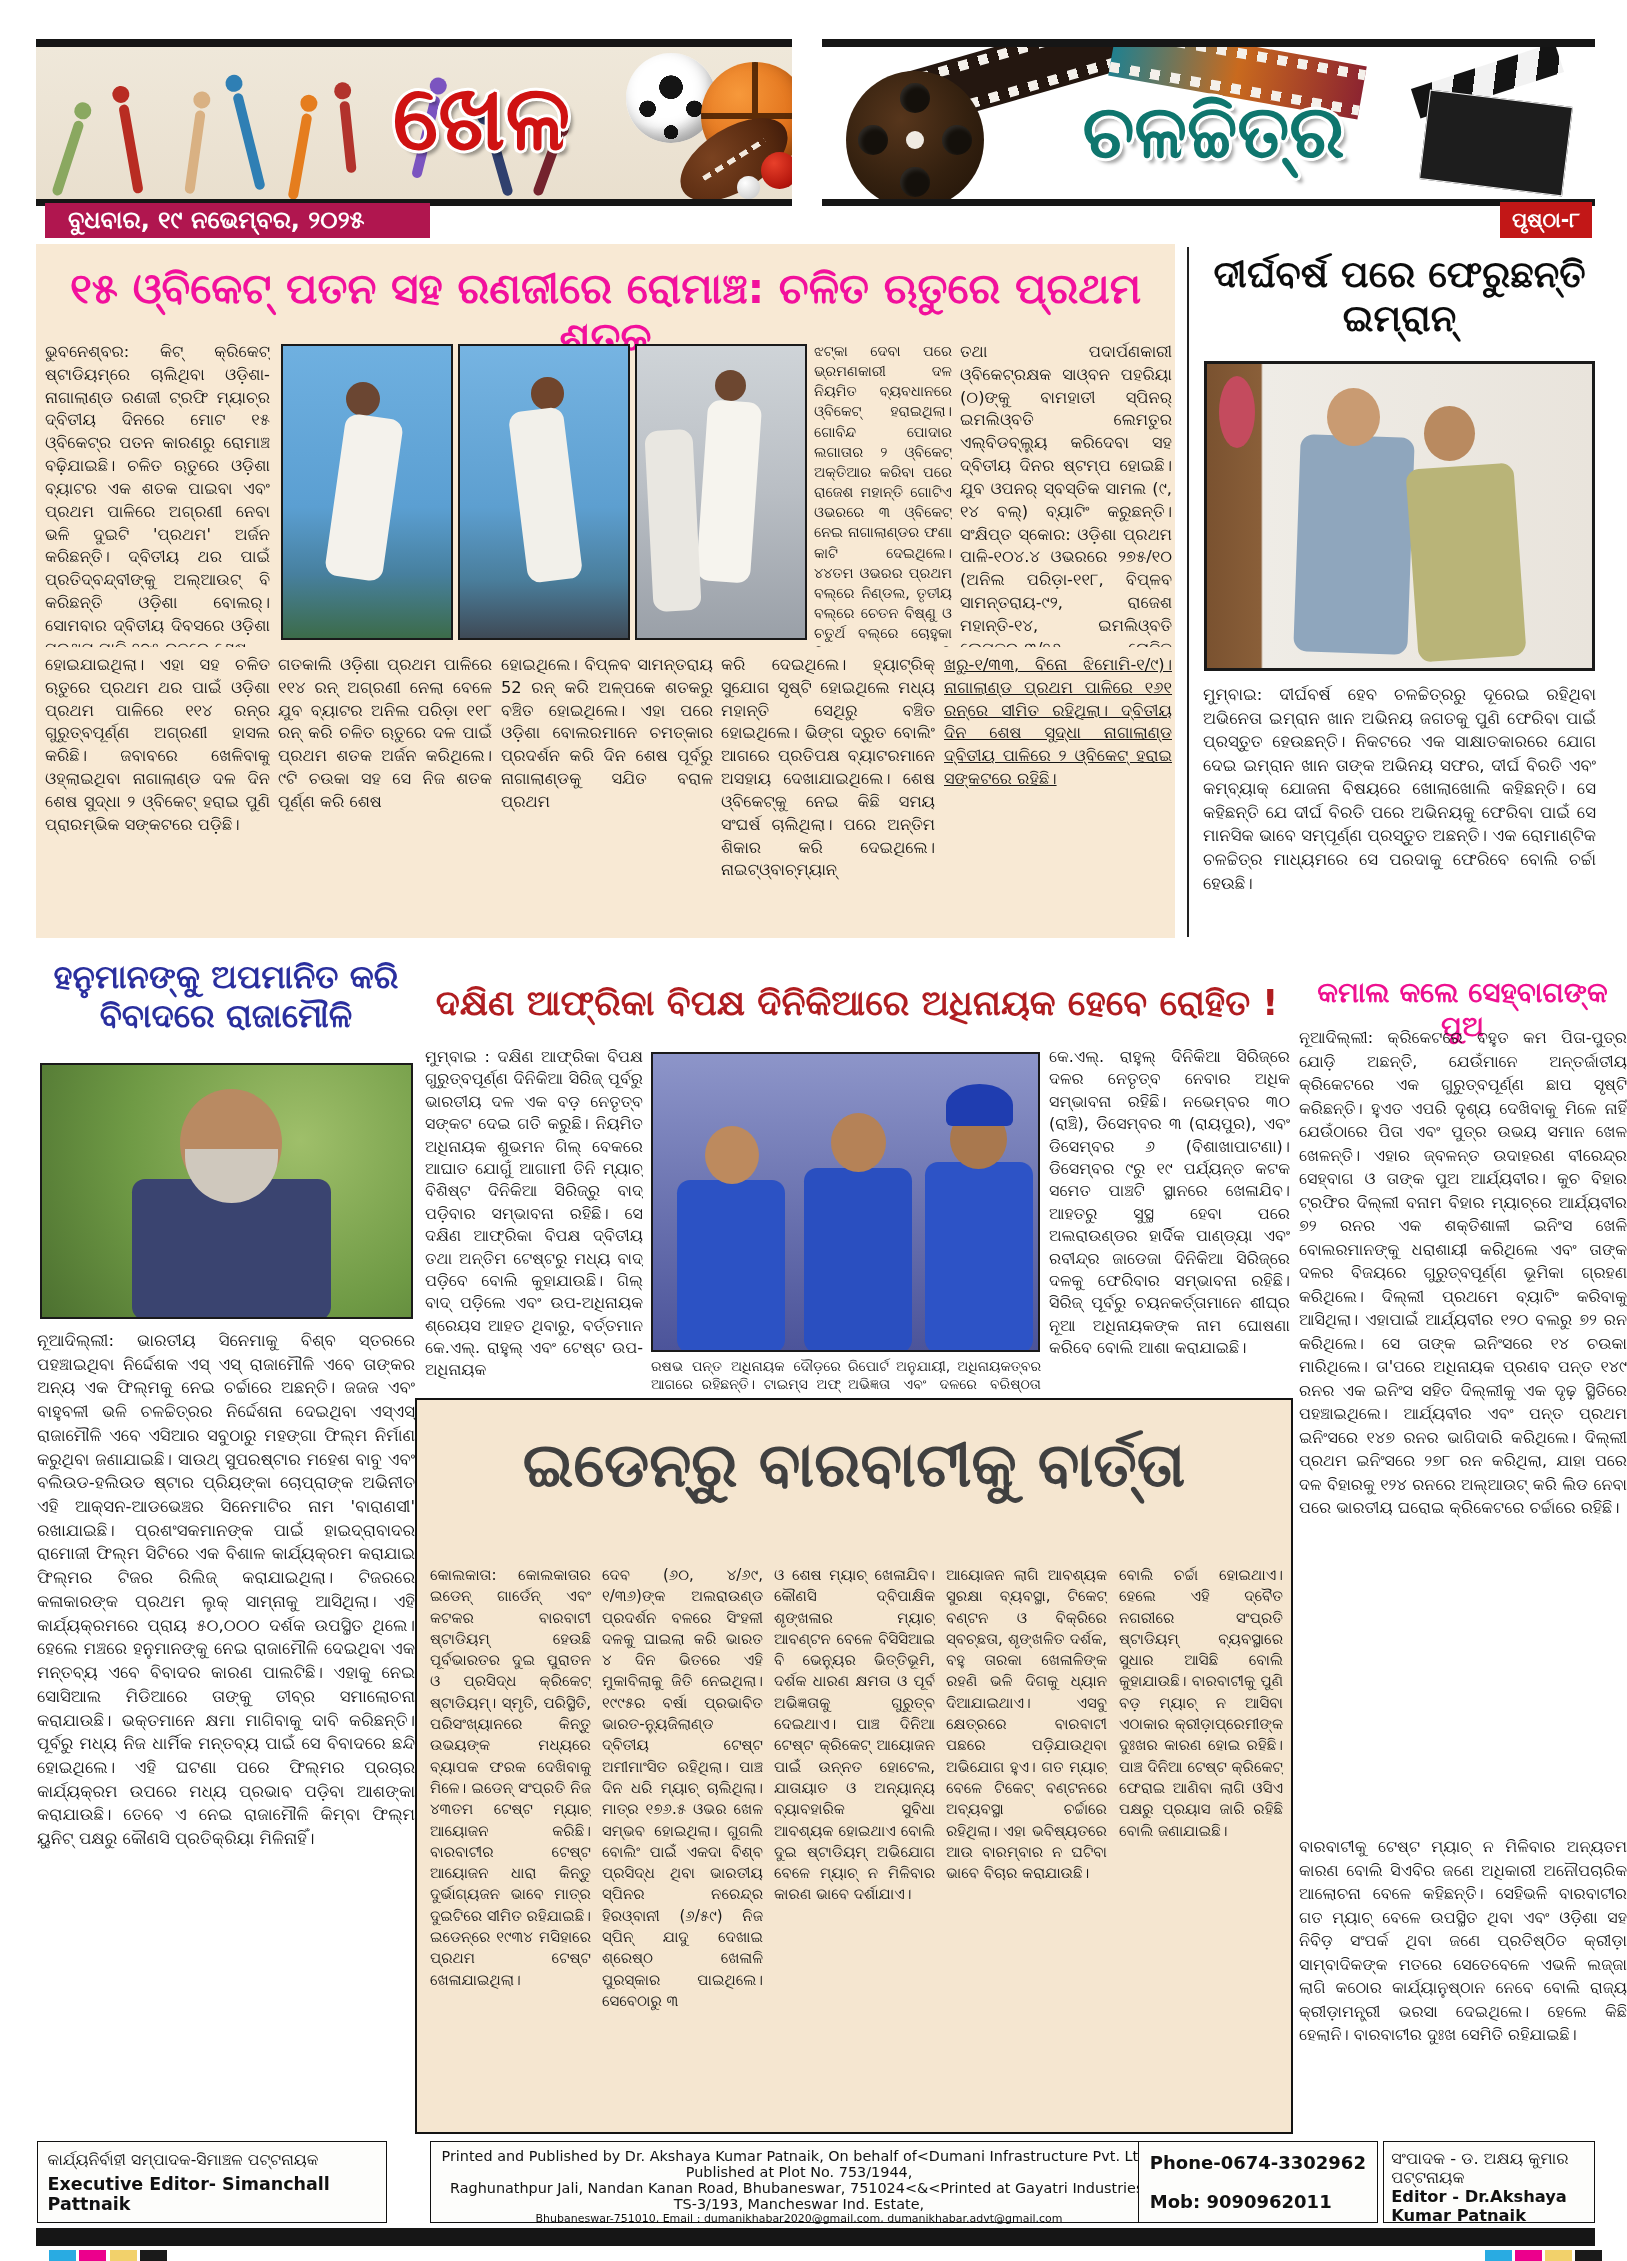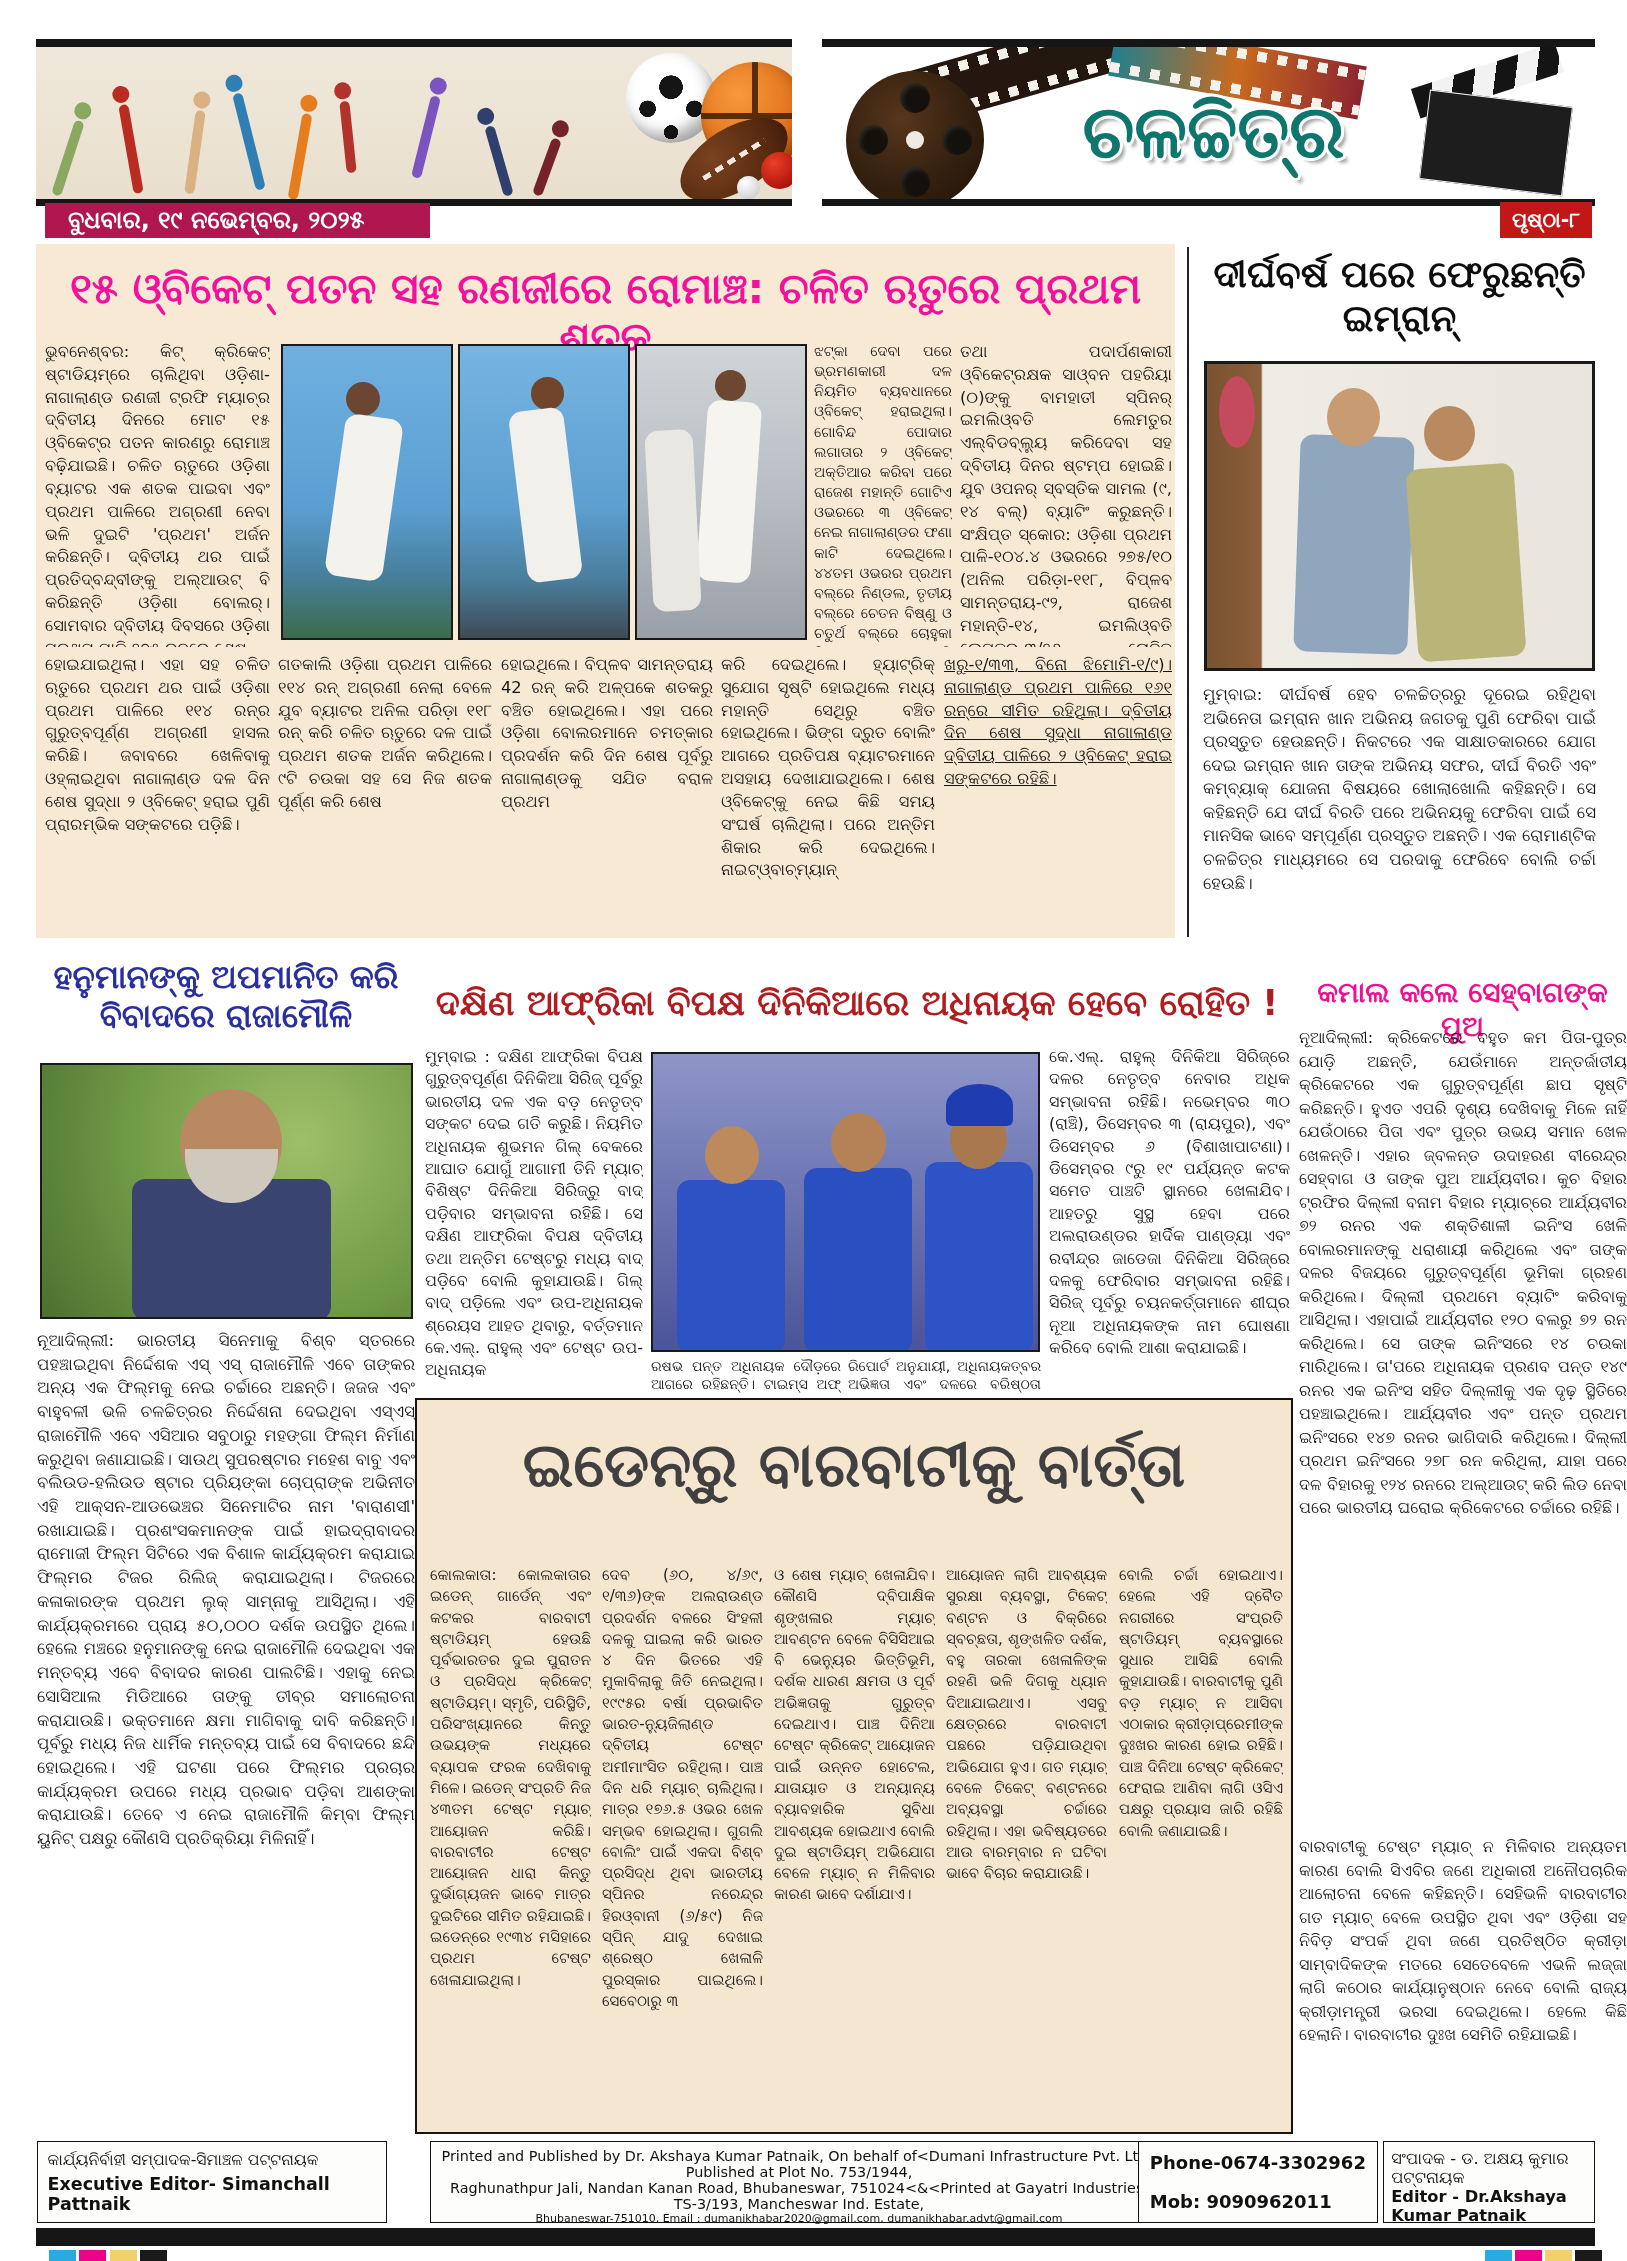--- a/index.html
+++ b/index.html
@@ -59,20 +59,21 @@
     <span class="sil" style="left:259px;top:66px;height:87px;background:#e57d1e;transform:rotate(10deg);"></span>
     <span class="sil" style="left:307px;top:54px;height:72px;background:#b2332c;transform:rotate(-6deg);"></span>
     <span class="sil" style="left:385px;top:48px;height:84px;background:#7b54c0;transform:rotate(14deg);"></span>
     <span class="sil" style="left:458px;top:78px;height:72px;background:#30406e;transform:rotate(-16deg);"></span>
     <span class="sil" style="left:506px;top:90px;height:60px;background:#74232d;transform:rotate(20deg);"></span>
     <div class="abs soccer" style="left:590px;top:6px;width:90px;height:90px;"></div>
     <div class="abs basketball" style="left:665px;top:15px;width:108px;height:108px;"></div>
     <div class="abs rugby" style="left:638px;top:81px;width:120px;height:63px;transform:rotate(-32deg);"></div>
     <div class="abs cricketball" style="left:725px;top:105px;width:37px;height:37px;"></div>
     <div class="abs golfball" style="left:701px;top:129px;width:23px;height:23px;"></div>
+    <div class="abs outline-white" style="left:301px;top:18px;width:289px;font-size:90px;font-weight:800;color:#cf1212;text-align:center;">ଖେଳ</div>
   </div>
   <div class="abs bar" style="left:36px;top:199px;width:756px;height:7.2px;"></div>
 
   <div class="abs bar" style="left:822px;top:39px;width:773px;height:8.4px;"></div>
   <div class="abs" style="left:822px;top:47px;width:773px;height:152px;background:#ffffff;overflow:hidden;">
     <div class="abs strip" style="left:78px;top:-9px;width:259px;height:57px;transform:rotate(-16deg);"></div>
     <div class="abs strip" style="left:289px;top:-3px;width:253px;height:54px;transform:rotate(10deg);background:linear-gradient(90deg,#20808f,#c96a1e,#8c2430);"></div>
     <div class="abs reel" style="left:24px;top:24px;width:138px;height:138px;">
       <div class="reel-hole" style="left:54px;top:12px;width:30px;height:30px;"></div>
       <div class="reel-hole" style="left:54px;top:96px;width:30px;height:30px;"></div>
@@ -106,21 +107,21 @@
     <div class="fig-head" style="left:78px;top:24px;width:31px;height:31px;background:#6d4730;"></div>
     <div class="fig-body" style="left:65px;top:55px;width:54px;height:181px;background:#f6f4ee;transform:rotate(4deg);"></div>
     <div class="fig-body" style="left:12px;top:84px;width:48px;height:181px;background:#e9e7e1;transform:rotate(-3deg);"></div>
   </div>
 
   <div class="abs body-col" style="left:814px;top:341px;width:138px;height:306px;font-size:14.4px;">ଝଟ୍‌କା ଦେବା ପରେ ଭ୍ରମଣକାରୀ ଦଳ ନିୟମିତ ବ୍ୟବଧାନରେ ଓ୍ବିକେଟ୍ ହରାଇଥିଲା। ଗୋବିନ୍ଦ ପୋଦାର ଲଗାତାର ୨ ଓ୍ବିକେଟ୍ ଅକ୍ତିଆର କରିବା ପରେ ରାଜେଶ ମହାନ୍ତି ଗୋଟିଏ ଓଭରରେ ୩ ଓ୍ବିକେଟ୍ ନେଇ ନାଗାଲାଣ୍ଡର ଫଣା କାଟି ଦେଇଥିଲେ। ୪୪ତମ ଓଭରର ପ୍ରଥମ ବଲ୍‌ରେ ନିଣ୍ଡଲ, ତୃତୀୟ ବଲ୍‌ରେ ଚେତନ ବିଷ୍ଣୁ ଓ ଚତୁର୍ଥ ବଲ୍‌ରେ ଚୋହୁକା ଝିମୋଙ୍କୁ ଆଉଟ୍ କରି ସେ ସବୁଠାରୁ ରୋମାଞ୍ଚକ ମୁହୂର୍ତ୍ତ ଆଣି ଦେଇଥିଲେ।</div>
   <div class="abs body-col" style="left:960px;top:341px;width:212px;height:306px;">ତଥା ପଦାର୍ପଣକାରୀ ଓ୍ବିକେଟ୍‌ରକ୍ଷକ ସାଓ୍ବନ ପହରିୟା (୦)ଙ୍କୁ ବାମହାତୀ ସ୍ପିନର୍ ଇମଲିଓ୍ବତି ଲେମତୁର ଏଲ୍‌ବିଡବ୍ଲ୍ୟୁ କରିଦେବା ସହ ଦ୍ବିତୀୟ ଦିନର ଷ୍ଟମ୍ପ ହୋଇଛି। ଯୁବ ଓପନର୍ ସ୍ବସ୍ତିକ ସାମଲ (୯, ୧୪ ବଲ୍) ବ୍ୟାଟିଂ କରୁଛନ୍ତି। ସଂକ୍ଷିପ୍ତ ସ୍କୋର: ଓଡ଼ିଶା ପ୍ରଥମ ପାଳି-୧୦୪.୪ ଓଭରରେ ୨୭୫/୧୦ (ଅନିଲ ପରିଡ଼ା-୧୧୮, ବିପ୍ଳବ ସାମନ୍ତରାୟ-୯୨, ରାଜେଶ ମହାନ୍ତି-୧୪, ଇମଲିଓ୍ବତି ଲେମତୁର-୩/୨୬, ରୋନିତ ମୋରେ-୩/୬୪, ରଙ୍ଗସେନ୍ ଜୋନାଥନ୍-୩/୬୭, ଦୀପ</div>
 
   <div class="abs body-col" style="left:45px;top:654px;width:225px;height:278px;">ହୋଇଯାଇଥିଲା। ଏହା ସହ ଚଳିତ ଋତୁରେ ପ୍ରଥମ ଥର ପାଇଁ ଓଡ଼ିଶା ପ୍ରଥମ ପାଳିରେ ୧୧୪ ରନ୍‌ର ଗୁରୁତ୍ବପୂର୍ଣ୍ଣ ଅଗ୍ରଣୀ ହାସଲ କରିଛି। ଜବାବରେ ଖେଳିବାକୁ ଓହ୍ଲାଇଥିବା ନାଗାଲାଣ୍ଡ ଦଳ ଦିନ ଶେଷ ସୁଦ୍ଧା ୨ ଓ୍ବିକେଟ୍ ହରାଇ ପୁଣି ପ୍ରାରମ୍ଭିକ ସଙ୍କଟରେ ପଡ଼ିଛି।</div>
   <div class="abs body-col" style="left:278px;top:654px;width:214px;height:278px;">ଗତକାଲି ଓଡ଼ିଶା ପ୍ରଥମ ପାଳିରେ ୧୧୪ ରନ୍ ଅଗ୍ରଣୀ ନେଲା ବେଳେ ଯୁବ ବ୍ୟାଟର ଅନିଲ ପରିଡ଼ା ୧୧୮ ରନ୍ କରି ଚଳିତ ଋତୁରେ ଦଳ ପାଇଁ ପ୍ରଥମ ଶତକ ଅର୍ଜନ କରିଥିଲେ। ୯ଟି ଚଉକା ସହ ସେ ନିଜ ଶତକ ପୂର୍ଣ୍ଣ କରି ଶେଷ</div>
-  <div class="abs body-col" style="left:501px;top:654px;width:212px;height:278px;">ହୋଇଥିଲେ। ବିପ୍ଳବ ସାମନ୍ତରାୟ 42 ରନ୍ କରି ଅଳ୍ପକେ ଶତକରୁ ବଞ୍ଚିତ ହୋଇଥିଲେ। ଏହା ପରେ ଓଡ଼ିଶା ବୋଲରମାନେ ଚମତ୍କାର ପ୍ରଦର୍ଶନ କରି ଦିନ ଶେଷ ପୂର୍ବରୁ ନାଗାଲାଣ୍ଡକୁ ସଯିତ ବରାଳ ପ୍ରଥମ</div>
+  <div class="abs body-col" style="left:501px;top:654px;width:212px;height:278px;">ହୋଇଥିଲେ। ବିପ୍ଳବ ସାମନ୍ତରାୟ 52 ରନ୍ କରି ଅଳ୍ପକେ ଶତକରୁ ବଞ୍ଚିତ ହୋଇଥିଲେ। ଏହା ପରେ ଓଡ଼ିଶା ବୋଲରମାନେ ଚମତ୍କାର ପ୍ରଦର୍ଶନ କରି ଦିନ ଶେଷ ପୂର୍ବରୁ ନାଗାଲାଣ୍ଡକୁ ସଯିତ ବରାଳ ପ୍ରଥମ</div>
   <div class="abs body-col" style="left:721px;top:654px;width:214px;height:278px;">କରି ଦେଇଥିଲେ। ହ୍ୟାଟ୍ରିକ୍ ସୁଯୋଗ ସୃଷ୍ଟି ହୋଇଥିଲେ ମଧ୍ୟ ମହାନ୍ତି ସେଥିରୁ ବଞ୍ଚିତ ହୋଇଥିଲେ। ଭିଙ୍ଗ ଦ୍ରୁତ ବୋଲିଂ ଆଗରେ ପ୍ରତିପକ୍ଷ ବ୍ୟାଟରମାନେ ଅସହାୟ ଦେଖାଯାଇଥିଲେ। ଶେଷ ଓ୍ବିକେଟ୍‌କୁ ନେଇ କିଛି ସମୟ ସଂଘର୍ଷ ଚାଲିଥିଲା। ପରେ ଅନ୍ତିମ ଶିକାର କରି ଦେଇଥିଲେ। ନାଇଟ୍‌ଓ୍ବାଚ୍‌ମ୍ୟାନ୍</div>
   <div class="abs body-col" style="left:944px;top:654px;width:228px;height:278px;text-decoration:underline;">ଖରୁ-୧/୩୩, ବିନୋ ଝିମୋମି-୧/୯)। ନାଗାଲାଣ୍ଡ ପ୍ରଥମ ପାଳିରେ ୧୬୧ ରନ୍‌ରେ ସୀମିତ ରହିଥିଲା। ଦ୍ବିତୀୟ ଦିନ ଶେଷ ସୁଦ୍ଧା ନାଗାଲାଣ୍ଡ ଦ୍ବିତୀୟ ପାଳିରେ ୨ ଓ୍ବିକେଟ୍ ହରାଇ ସଙ୍କଟରେ ରହିଛି।</div>
 
   <div class="abs" style="left:1187px;top:247px;width:1.8px;height:690px;background:#222;"></div>
 
   <div class="abs headline" style="left:1201px;top:253px;width:397px;font-size:37px;line-height:1.18;color:#0d0d0d;">ଦୀର୍ଘବର୍ଷ ପରେ ଫେରୁଛନ୍ତି ଇମ୍ରାନ୍</div>
   <div class="abs photo" style="left:1204px;top:361px;width:391px;height:310px;border-width:3px;background:linear-gradient(90deg,#7a5230 0%,#8a5f39 14%,#efece6 14.5%,#e9e4dc 100%);">
     <div class="fig-body" style="left:90px;top:72px;width:114px;height:217px;background:#8fa6bd;transform:rotate(2deg);"></div>
     <div class="fig-head" style="left:120px;top:24px;width:53px;height:58px;background:#c99b72;"></div>
     <div class="fig-body" style="left:205px;top:102px;width:108px;height:193px;background:#b9b478;transform:rotate(-4deg);"></div>

